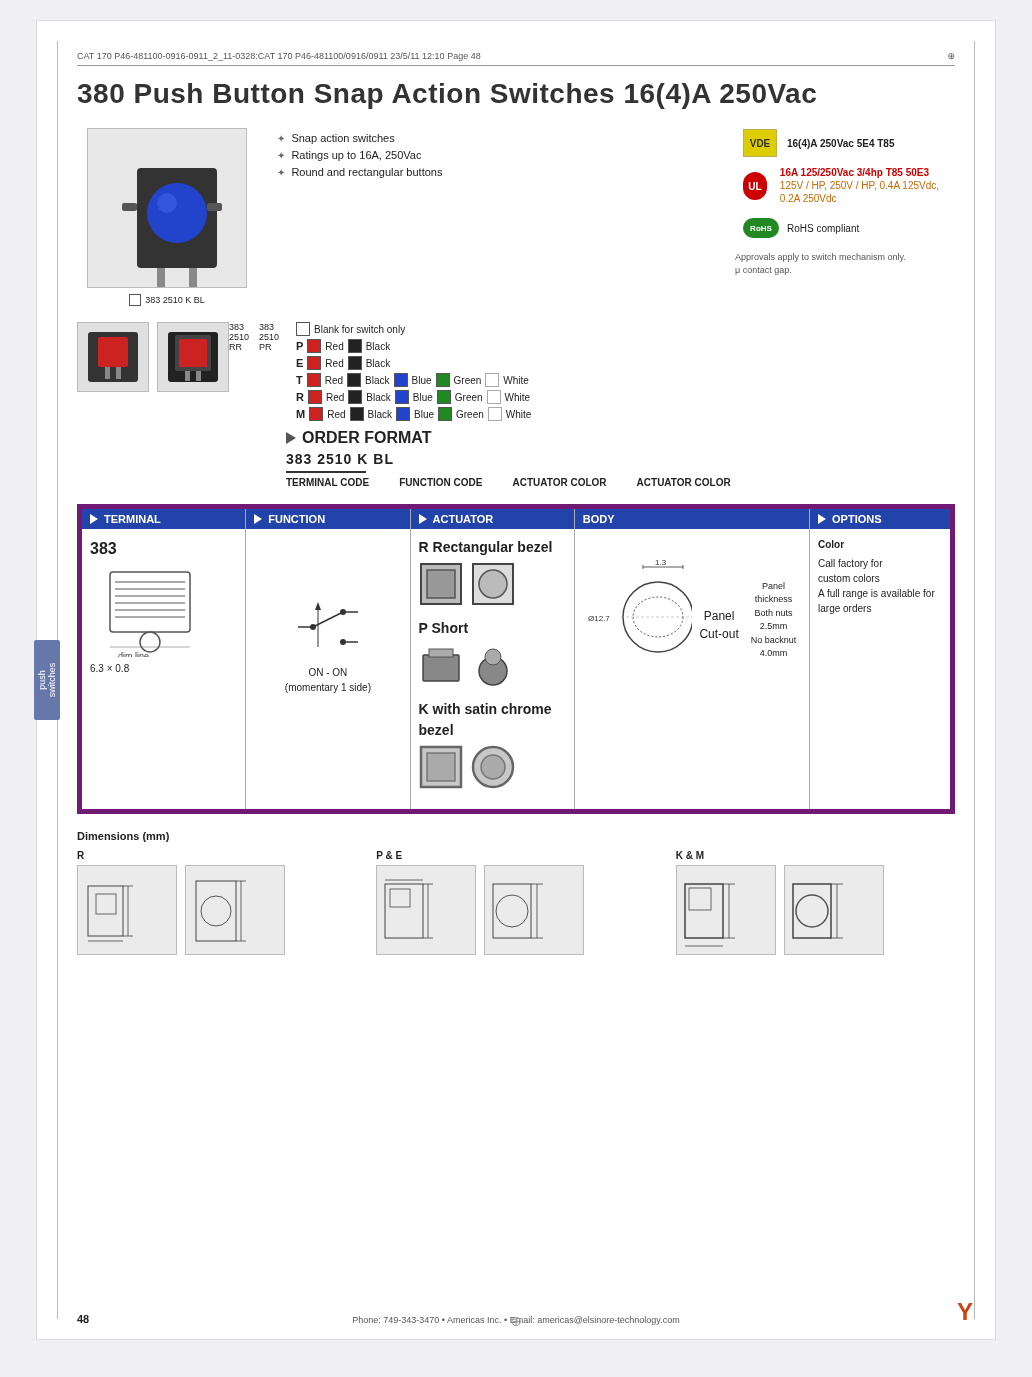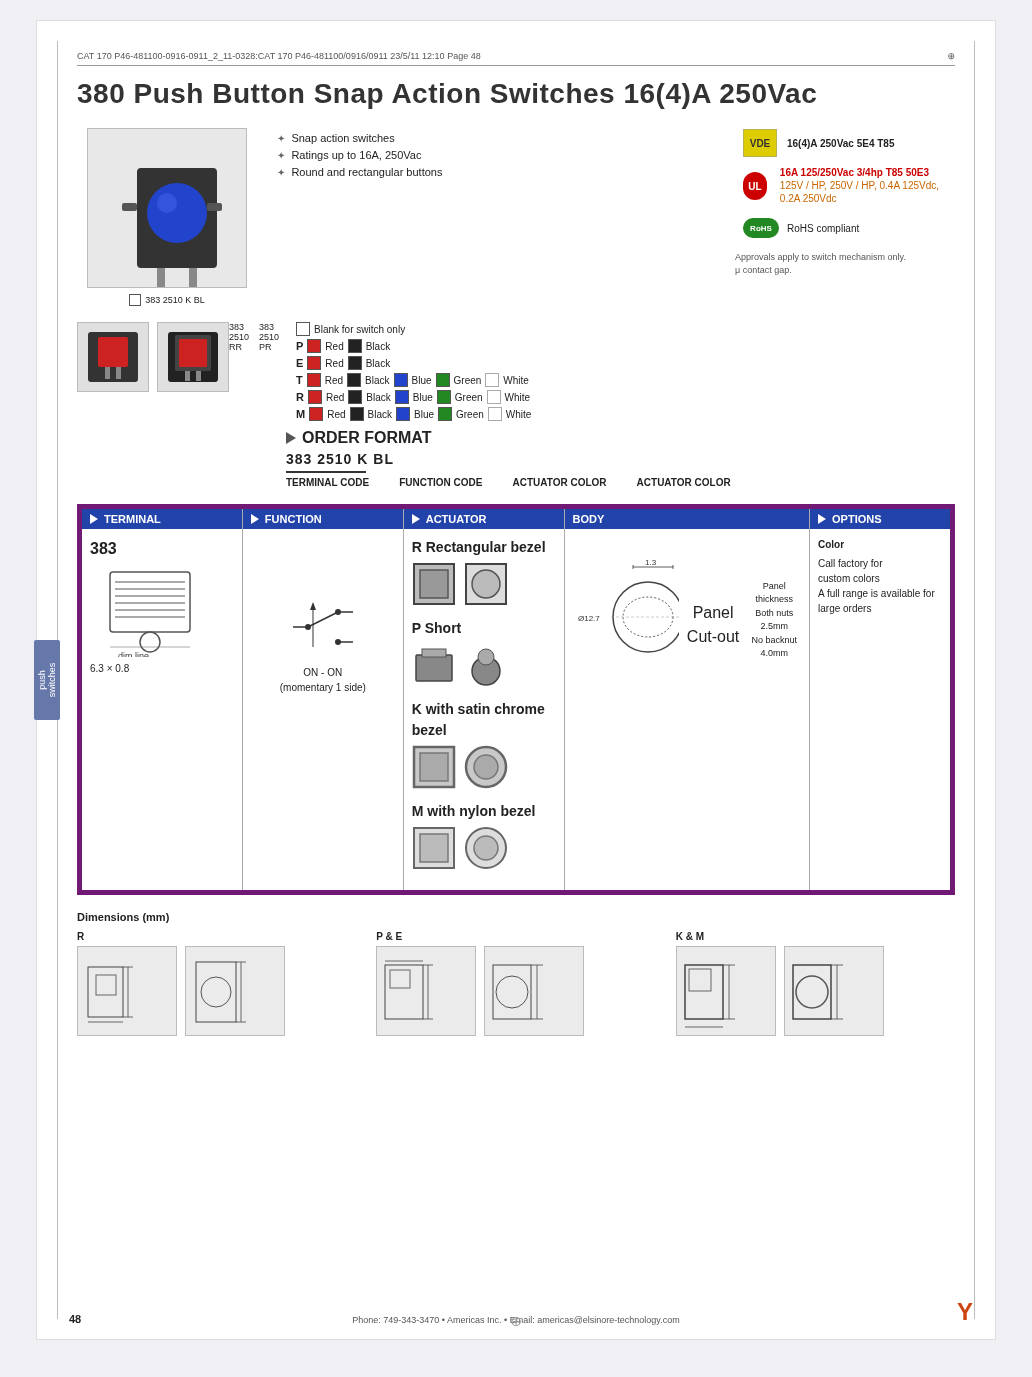--- a/index.html
+++ b/index.html
@@ -313,21 +313,21 @@
     .dim-label { font-weight: bold; font-size: 10px; margin-bottom: 4px; }
     .dim-imgs {
       display: flex;
       gap: 8px;
     }
 
     
     .page-number {
       position: absolute;
       bottom: 14px;
-      left: 32px;
+      left: 40px;
       font-size: 11px;
       font-weight: bold;
     }
     .footer-center {
       position: absolute;
       bottom: 14px;
       left: 50%;
       transform: translateX(-50%);
       font-size: 9px;
       color: #555;
@@ -707,36 +707,20 @@
               <rect x="2" y="2" width="40" height="40" fill="#c8c8c8" stroke="#666" stroke-width="2.5"></rect>
               <rect x="8" y="8" width="28" height="28" fill="#aaa" stroke="#777" stroke-width="1.5"></rect>
             </svg>
             <svg width="44" height="44">
               <circle cx="22" cy="22" r="20" fill="#c8c8c8" stroke="#666" stroke-width="2.5"></circle>
               <circle cx="22" cy="22" r="12" fill="#aaa" stroke="#777" stroke-width="1.5"></circle>
             </svg>
           </div>
         </div>
 
-        <div class="actuator-item">
-          <div class="actuator-label">
-            <span style="font-weight:bold;">M</span>
-            <span>with nylon bezel</span>
-          </div>
-          <div class="actuator-imgs">
-            <svg width="44" height="44">
-              <rect x="2" y="2" width="40" height="40" fill="#ddd" stroke="#666" stroke-width="2"></rect>
-              <rect x="8" y="8" width="28" height="28" fill="#bbb" stroke="#777" stroke-width="1.5"></rect>
-            </svg>
-            <svg width="44" height="44">
-              <circle cx="22" cy="22" r="20" fill="#ddd" stroke="#666" stroke-width="2"></circle>
-              <circle cx="22" cy="22" r="12" fill="#bbb" stroke="#777" stroke-width="1.5"></circle>
-            </svg>
-          </div>
-        </div>
       </div>
     </div>
 
     <div class="table-col">
       <div class="col-header">
         <span>BODY</span>
       </div>
       <div class="col-body body-diagram">
         <svg width="150" height="120">
 
@@ -750,21 +734,21 @@
           <ellipse cx="75" cy="60" rx="25" ry="20" fill="none" stroke="#555" stroke-width="1" stroke-dasharray="2,2"></ellipse>
 
           <line x1="112" y1="30" x2="112" y2="90" stroke="#333" stroke-width="0.8"></line>
           <line x1="110" y1="30" x2="114" y2="30" stroke="#333" stroke-width="0.8"></line>
           <line x1="110" y1="90" x2="114" y2="90" stroke="#333" stroke-width="0.8"></line>
           <text x="116" y="64" font-size="8" fill="#333">11.1</text>
 
           <text x="5" y="64" font-size="8" fill="#333">Ø12.7</text>
           <line x1="38" y1="60" x2="110" y2="60" stroke="#999" stroke-width="0.5" stroke-dasharray="3,2"></line>
         </svg>
-        <div style="font-size:16px;text-align:center;margin-top:16px;">Panel Cut-out</div>
+        <div style="font-size:12px;text-align:center;margin-top:16px;">Panel Cut-out</div>
         <div style="font-size:9px;text-align:center;margin-top:6px;line-height:1.5;">
           Panel thickness<br>Both nuts 2.5mm<br>No backnut 4.0mm
         </div>
       </div>
     </div>
 
     <div class="table-col options-col">
       <div class="col-header">
         <div class="arrow-right-white"></div>
         <span>OPTIONS</span>

